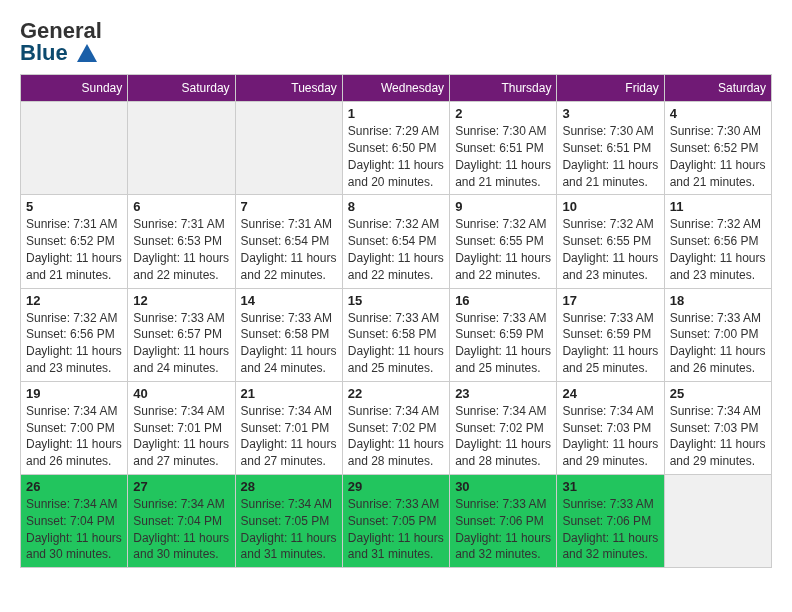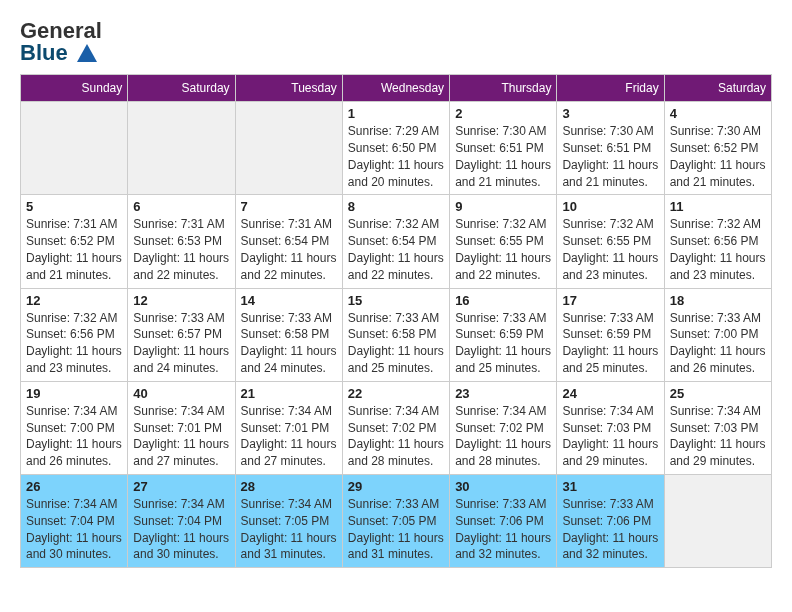--- a/index.html
+++ b/index.html
@@ -67,21 +67,21 @@
       font-weight: bold;
       color: #222;
       margin-bottom: 2px;
     }
     .day-info {
       font-size: 12px;
       color: #333;
       line-height: 1.4;
     }
     .last-row td {
-      background: #7dd3fc;
+      background: #22c55e;
     }
   </style>
 </head>
 <body>
 
 <div class="header">
   <div class="logo">
     <div>
       <div class="logo-text">
         <span class="logo-general">General</span><br>

